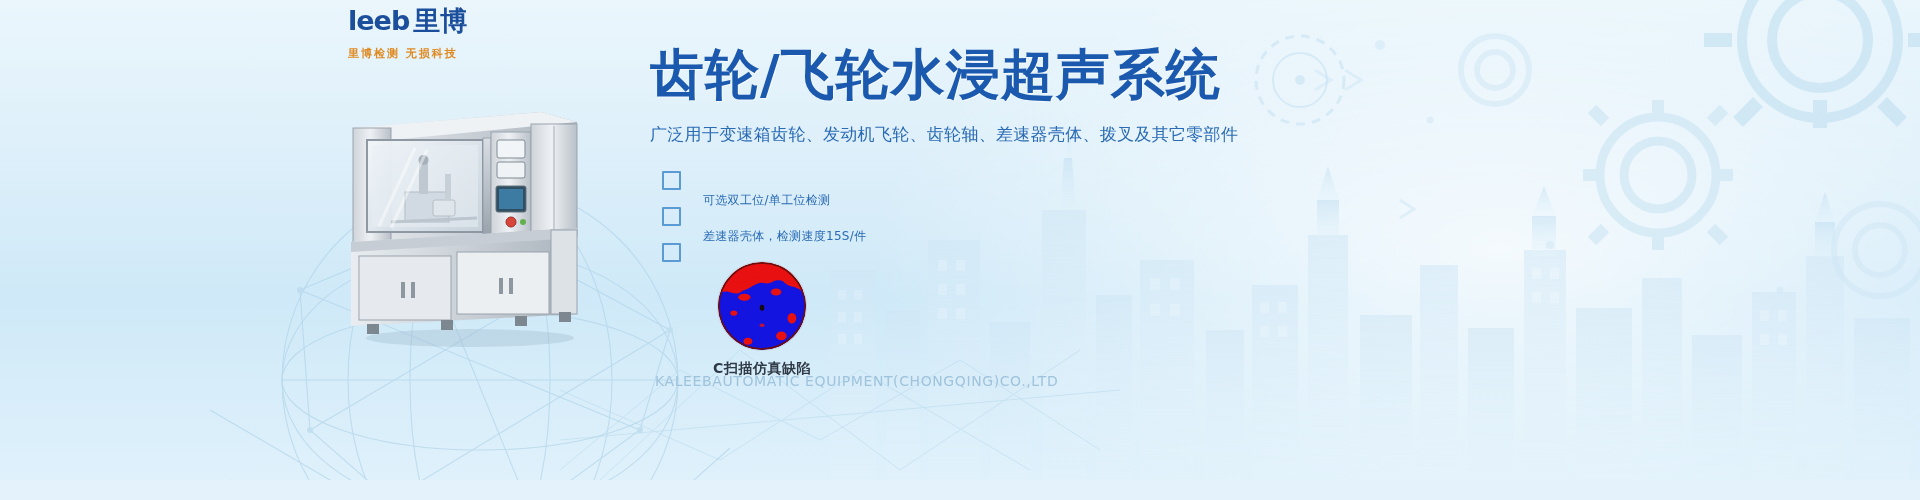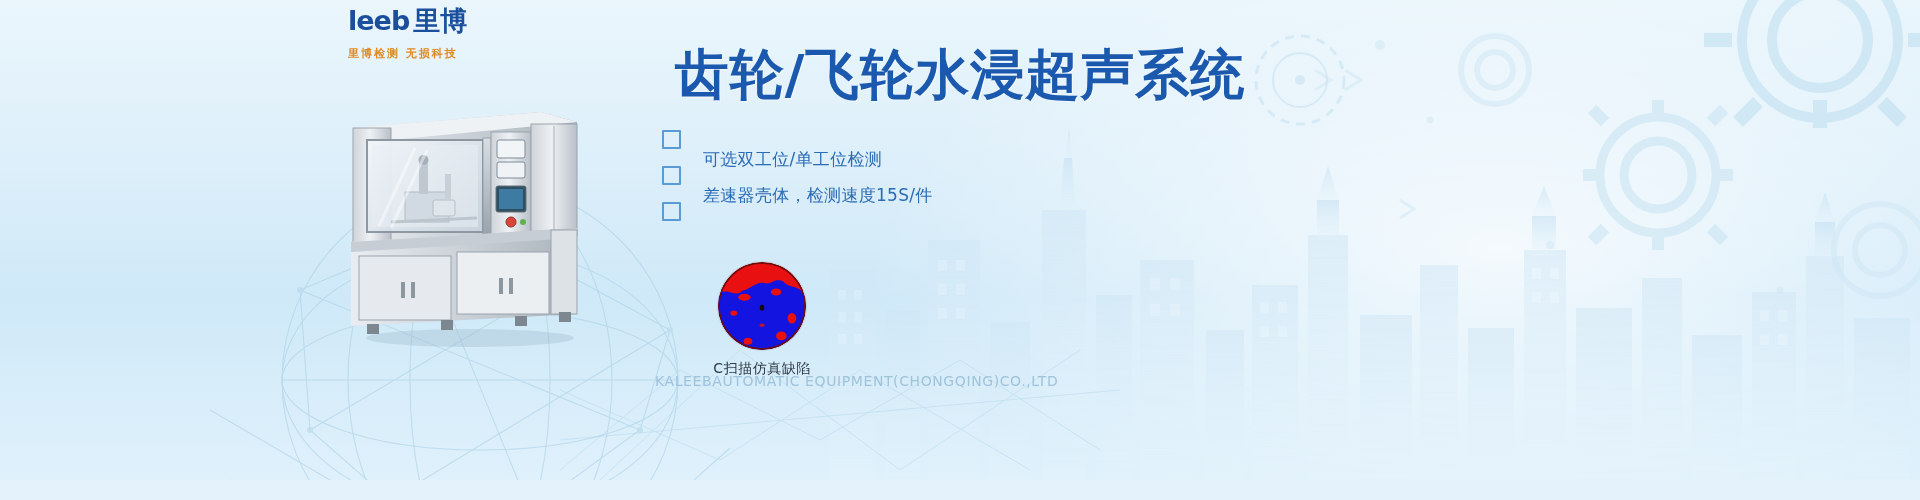--- a/index.html
+++ b/index.html
@@ -32,39 +32,38 @@
 
   
   .machine{position:absolute;left:345px;top:100px;width:250px;height:250px;}
 
   
   .content{position:absolute;left:650px;top:45px;width:620px;}
   .title{
     font-size:54px;line-height:60px;font-weight:bold;color:#1a59ae;
     letter-spacing:1px;white-space:nowrap;
     text-shadow:1px 1px 0 rgba(255,255,255,.6);
-    text-align:center;
   }
   .subtitle{
     margin-top:17px;font-size:17px;line-height:24px;color:#2a6bb5;white-space:nowrap;
     letter-spacing:.3px;
   }
   .bullets{margin-top:16px;}
   .bullet{display:flex;align-items:center;height:36px;}
   .bullet-box{
     width:15px;height:15px;border:2px solid #5a9bd4;background:transparent;
     margin-left:12px;margin-right:22px;flex:0 0 auto;border-radius:1px;
   }
-  .bullet-text{font-size:17px;color:#2a6bb5;letter-spacing:.3px;white-space:nowrap;margin-top:40px;}
+  .bullet-text{font-size:12px;color:#2a6bb5;letter-spacing:.3px;white-space:nowrap;margin-top:40px;}
 
   
   .cscan{position:absolute;left:672px;top:262px;width:180px;text-align:center;}
   .cscan-disc{width:88px;height:88px;margin:0 auto;border-radius:50%;overflow:hidden;
               box-shadow:0 0 0 1px rgba(0,0,0,.08);}
-  .cscan-cap{margin-top:10px;font-size:14px;color:#2f3a46;letter-spacing:.5px;font-weight:normal;}
+  .cscan-cap{margin-top:10px;font-size:14px;color:#2f3a46;letter-spacing:.5px;font-weight:bold;}
 
   
   .company{
     position:absolute;left:655px;top:373px;font-size:14px;letter-spacing:.6px;
     color:#9fc3dc;white-space:nowrap;font-family:"DejaVu Sans","Liberation Sans",sans-serif;text-align:center;
   }
 </style>
 </head>
 <body>
 
@@ -312,20 +311,21 @@
     <rect x="206" y="130" width="26" height="84" fill="#dde2e7" stroke="#9aa3ad"></rect>
 
     <rect x="22" y="224" width="12" height="10" fill="#7d878f"></rect>
     <rect x="96" y="220" width="12" height="10" fill="#7d878f"></rect>
     <rect x="170" y="216" width="12" height="10" fill="#7d878f"></rect>
     <rect x="214" y="212" width="12" height="10" fill="#7d878f"></rect>
   </svg>
 
   <div class="content">
     <div class="title">齿轮/飞轮水浸超声系统</div>
+    <div class="subtitle">广泛用于变速箱齿轮、发动机飞轮、齿轮轴、差速器壳体、拨叉及其它零部件</div>
 
     <div class="bullets">
       <div class="bullet">
         <span class="bullet-box"></span>
         <span class="bullet-text">可选双工位/单工位检测</span>
       </div>
       <div class="bullet">
         <span class="bullet-box"></span>
         <span class="bullet-text">差速器壳体，检测速度15S/件</span>
       </div>

